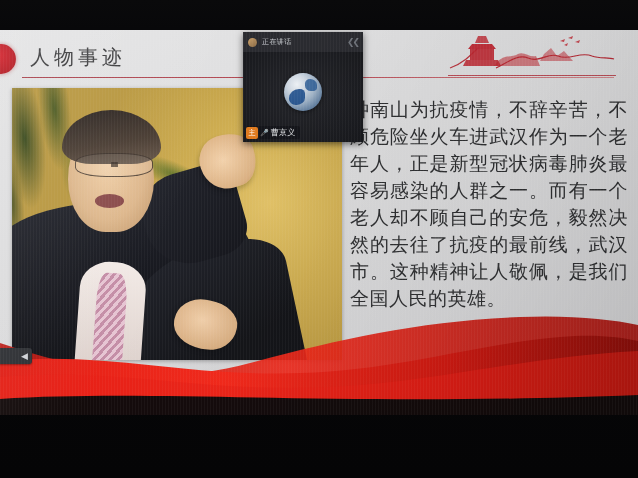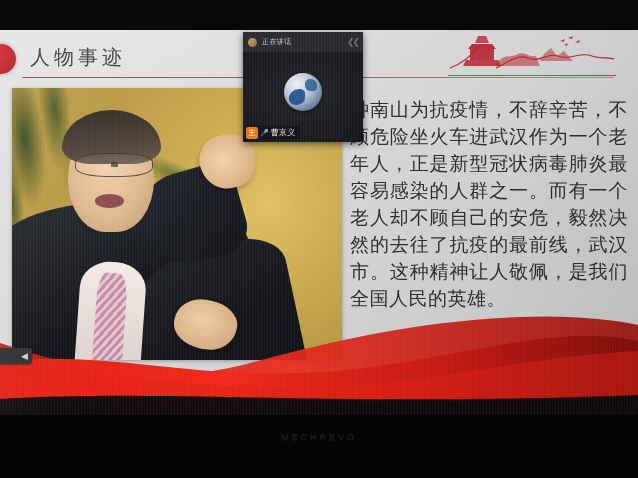--- a/index.html
+++ b/index.html
@@ -242,14 +242,13 @@
           <span class="nt-ico">主</span>
           <span class="nt-mic">🎤</span>
           <span class="nm">曹京义</span>
         </div>
       </div>
     </div>
 
     <div id="glare"></div>
   </div>
 
-  <div id="brand">MECHREVO</div>
 </div>
 
 </body></html>

